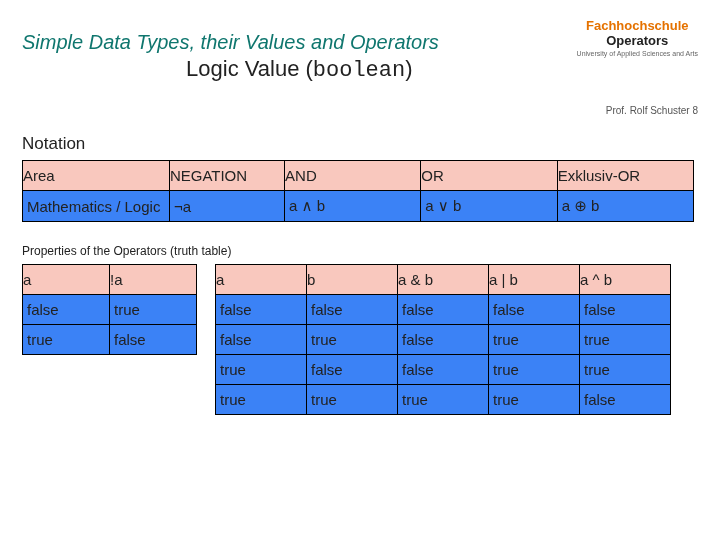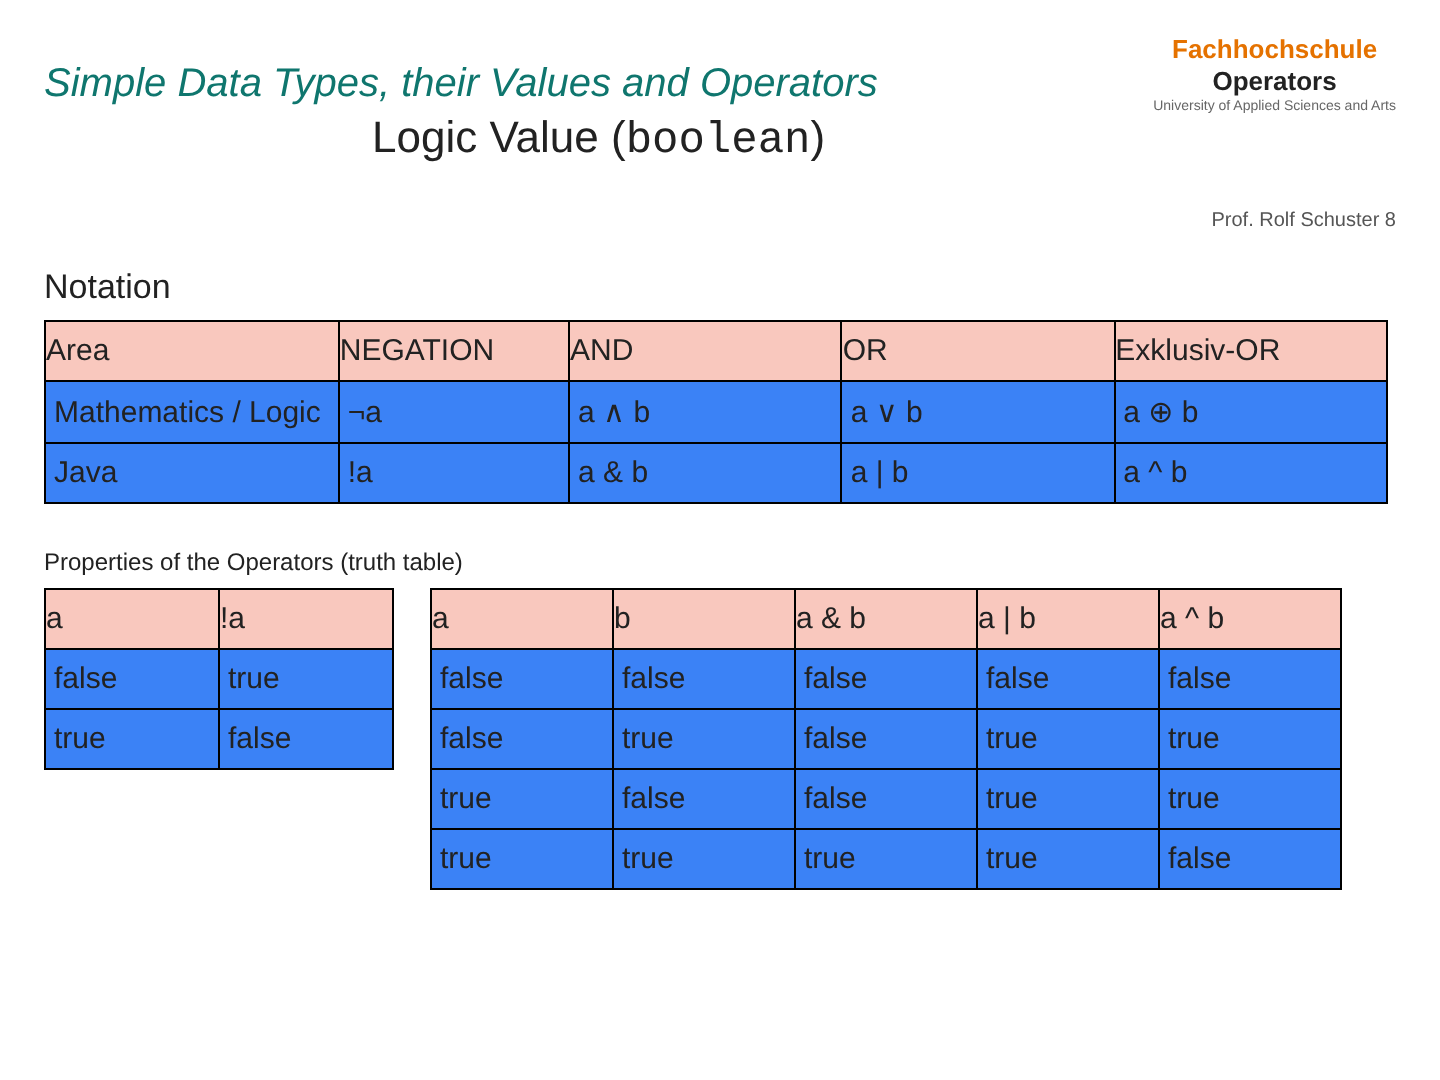--- a/index.html
+++ b/index.html
@@ -146,27 +146,20 @@
       <th>OR</th>
       <th>Exklusiv-OR</th>
     </tr>
     <tr>
       <td>Mathematics / Logic</td>
       <td>¬a</td>
       <td>a ∧ b</td>
       <td>a ∨ b</td>
       <td><span>a ⊕ b</span></td>
     </tr>
-    <tr>
-      <td>Java</td>
-      <td>!a</td>
-      <td>a &amp; b</td>
-      <td>a | b</td>
-      <td>a ^ b</td>
-    </tr>
   </tbody>
     </table>
 
   <div class="props-label">Properties of the Operators (truth table)</div>
 
   <div class="tables-row">
 
     <table class="neg-table">
       <tbody>
           <tr>

